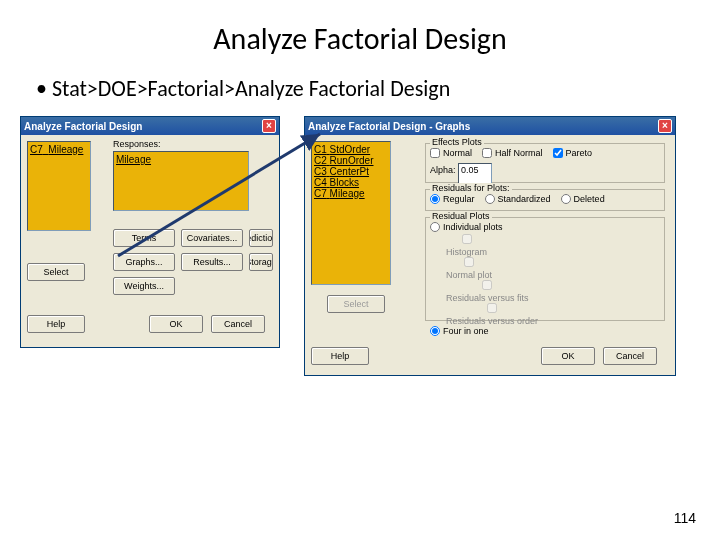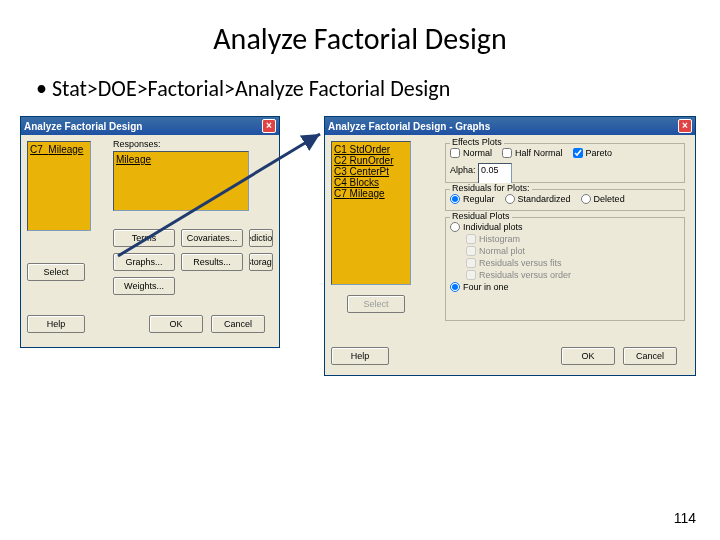--- a/index.html
+++ b/index.html
@@ -90,21 +90,21 @@
   .group-title { position:absolute; top:-7px; left:4px; background:#ece9d8; padding:0 2px; font-size:9px; }
   .chk, .rad {
     display: inline-flex; align-items:center; gap:3px; font-size:9px;
     white-space: nowrap;
   }
   .chk input, .rad input { margin:0; width:10px; height:10px; }
   .textfield {
     background:#fff; border:1px inset #7f9db9; font-size:9px; padding:1px 2px;
     height:26px; width:34px; display:inline-block;
   }
-  .dim { color:#888; }
+  .dim { color:#888;flex-direction:column; }
   .page-num {
     position:absolute; right:24px; bottom:14px; font-size:14px; color:#000000;
   }
   svg.arrow { position:absolute; pointer-events:none; }
 </style>
 </head>
 <body>
 
 <h1 class="slide-title">Analyze Factorial Design</h1>
 <div class="bullet">Stat&gt;DOE&gt;Factorial&gt;Analyze Factorial Design</div>
@@ -137,21 +137,21 @@
       <div class="btn grid-btn" style="left:92px; top:142px;">Weights...</div>
 
       <div class="btn side-btn" style="left:6px; top:128px;">Select</div>
       <div class="btn side-btn" style="left:6px; top:180px;">Help</div>
 
       <div class="btn grid-btn" style="left:128px; top:180px; width:54px;">OK</div>
       <div class="btn grid-btn" style="left:190px; top:180px; width:54px;">Cancel</div>
     </div>
   </div>
 
-  <div class="dialog d2" style="left:324px; top:0; width:372px; height:260px;">
+  <div class="dialog d2" style="left:304px; top:0; width:372px; height:260px;">
     <div class="titlebar">
       <span class="titlebar-text">Analyze Factorial Design - Graphs</span>
       <span class="close-btn">×</span>
     </div>
     <div class="dlg-body">
       <div class="listbox col-left">
         <div><span>C1</span>&nbsp;<span>StdOrder</span></div>
         <div><span>C2</span>&nbsp;<span>RunOrder</span></div>
         <div><span>C3</span>&nbsp;<span>CenterPt</span></div>
         <div><span>C4</span>&nbsp;<span>Blocks</span></div>

